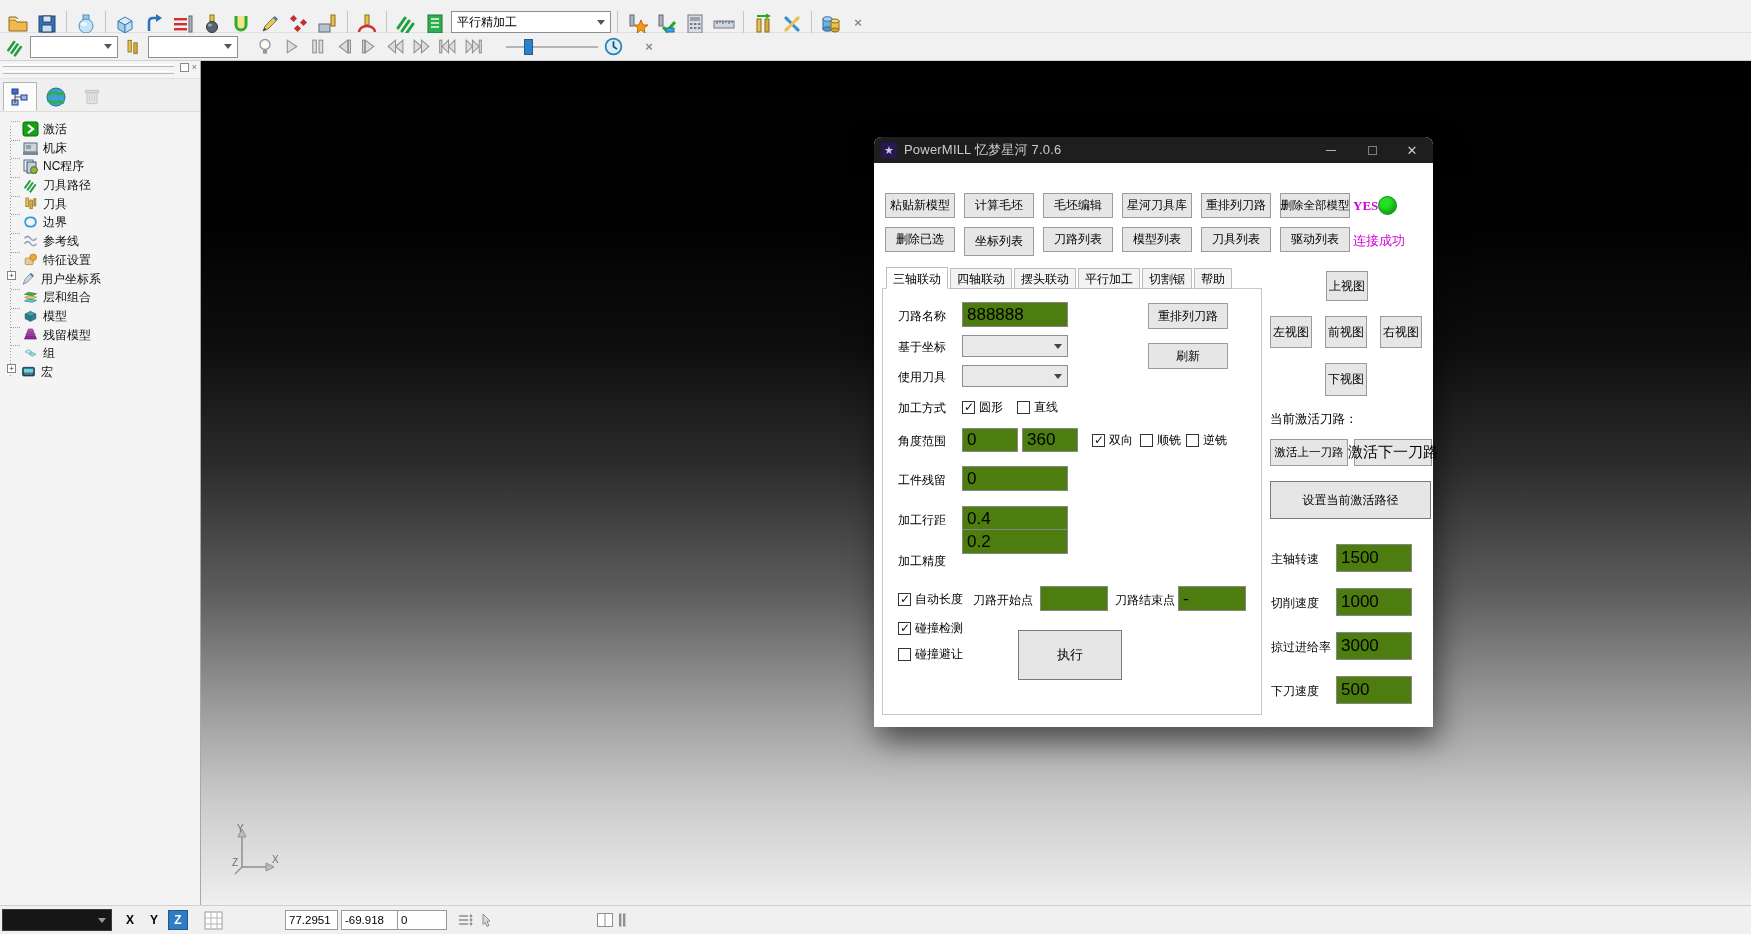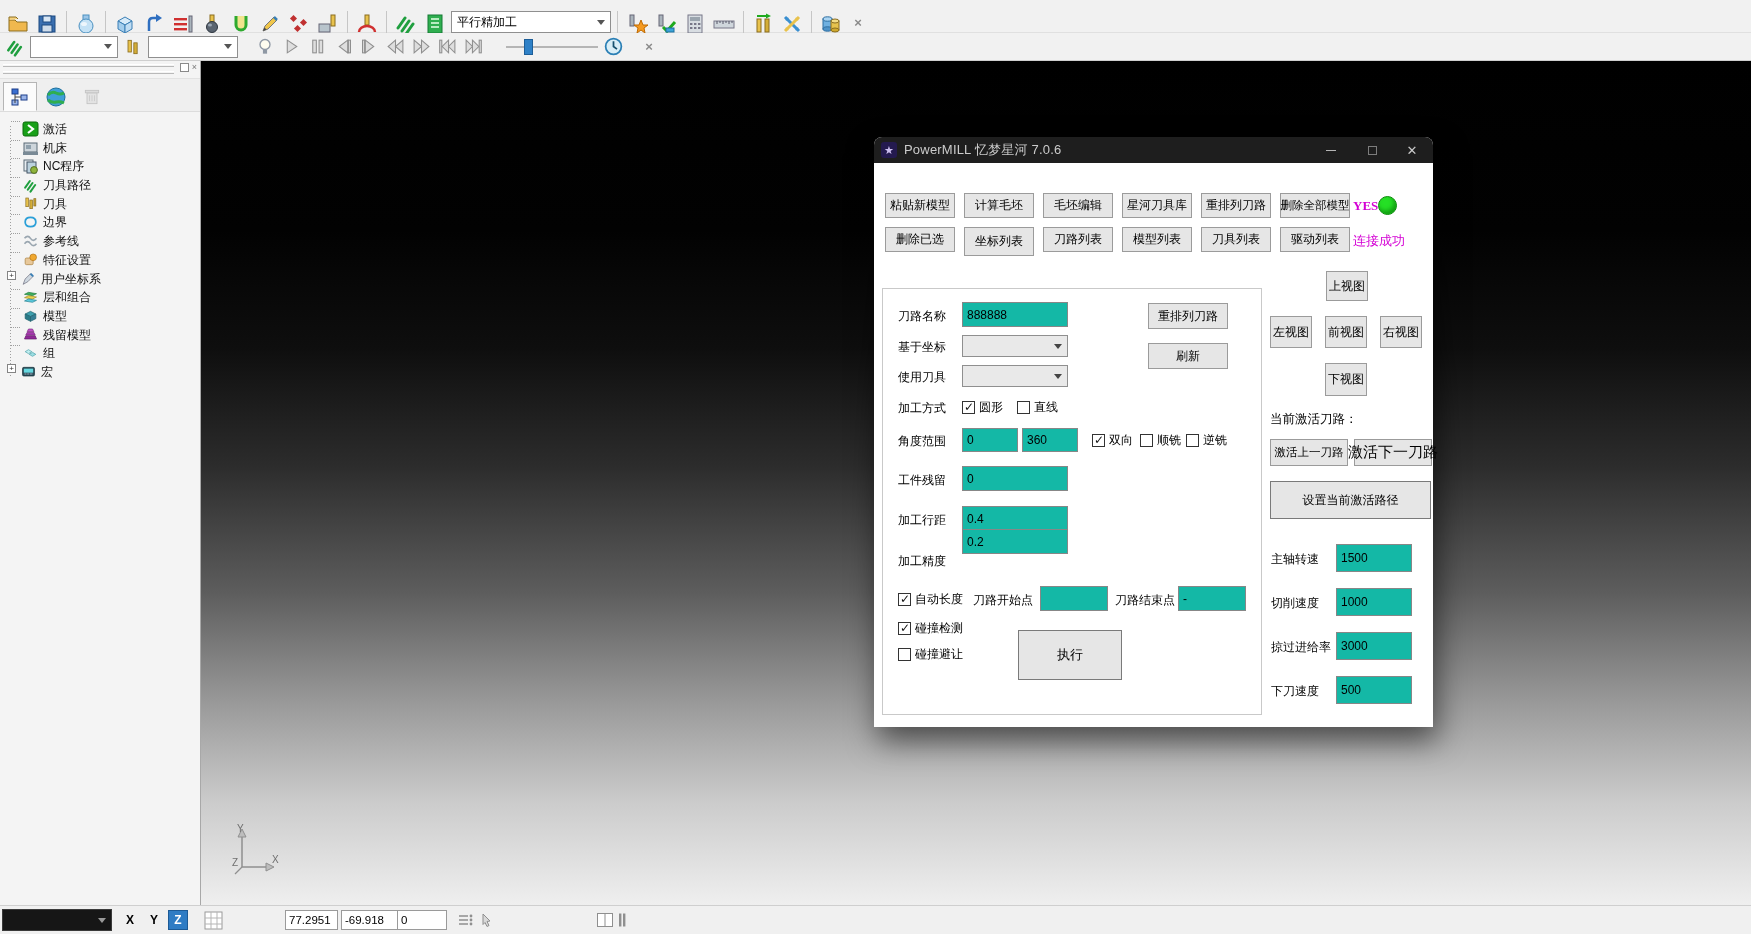--- a/index.html
+++ b/index.html
@@ -73,21 +73,21 @@
           display:flex; align-items:center; justify-content:center; font-size:12px; color:#000; white-space:nowrap; }
   .yes { position:absolute; color:#d400d4; font-weight:bold; font-size:13px; font-family:"Liberation Serif","DejaVu Serif",serif; }
   .led { position:absolute; width:19px; height:19px; border-radius:50%; background:#25e025;
          border:1px solid #0c8a0c; box-shadow:inset -2px -3px 4px rgba(0,90,0,.5); }
   .connected { position:absolute; color:#d400d4; font-size:13px; }
   .tabs { position:absolute; left:12px; top:131px; display:flex; z-index:3; }
   .tab { height:21px; line-height:20px; padding:0 6px; border:1px solid #bdbdbd; background:#f3f3f3; margin-right:2px; }
   .tab.active { background:#fff; border-bottom-color:#fff; height:22px; margin-top:-1px; line-height:22px; }
   .tabpanel { position:absolute; left:8px; top:151px; width:380px; height:427px; border:1px solid #c9c9c9; }
   .flabel { position:absolute; font-size:12px; color:#000; white-space:nowrap; }
-  .tin { position:absolute; border:1px solid #878787; background:#14b8a6; font-size:12px;
+  .tin { position:absolute; border:1px solid #878787; background:#4d7c0f; font-size:17px;
          padding:0 4px; font-family:inherit; color:#000; outline:none; }
   .ddl { position:absolute; border:1px solid #8f8f8f; background:#e9e9e9; display:flex; align-items:center; }
   .ddl .caret { margin-left:auto; margin-right:5px; width:0; height:0; border-left:4px solid transparent;
                 border-right:4px solid transparent; border-top:5px solid #444; }
   .cb { position:absolute; display:flex; align-items:center; gap:4px; font-size:12px; white-space:nowrap; }
   .cbbox { width:13px; height:13px; border:1px solid #333; background:#fff; position:relative; flex:0 0 auto; }
   .cbbox.checked::after { content:"\2713"; position:absolute; left:1px; top:-2px; font-size:12px; color:#111; font-weight:bold; }
   .exec { font-size:13px; }
   
   .statusbar { position:absolute; left:0; bottom:0; width:100%; height:29px;
@@ -557,20 +557,28 @@
   <span class="led" style="left:504px;top:59px"></span>
 
   <div class="wbtn" style="left:11px;top:90px;width:70px;height:25px">删除已选</div>
   <div class="wbtn" style="left:90px;top:90px;width:70px;height:29px">坐标列表</div>
   <div class="wbtn" style="left:169px;top:90px;width:70px;height:25px">刀路列表</div>
   <div class="wbtn" style="left:248px;top:90px;width:70px;height:25px">模型列表</div>
   <div class="wbtn" style="left:327px;top:90px;width:70px;height:25px">刀具列表</div>
   <div class="wbtn" style="left:406px;top:90px;width:70px;height:25px">驱动列表</div>
   <span class="connected" style="left:479px;top:95px">连接成功</span>
 
+  <div class="tabs">
+    <span class="tab active">三轴联动</span>
+    <span class="tab">四轴联动</span>
+    <span class="tab">摆头联动</span>
+    <span class="tab">平行加工</span>
+    <span class="tab">切割锯</span>
+    <span class="tab">帮助</span>
+  </div>
   <div class="tabpanel"></div>
 
   <span class="flabel" style="left:24px;top:171px">刀路名称</span>
   <input class="tin" style="left: 88px; top: 165px; width: 106px; height: 25px;" value="888888">
   <div class="wbtn" style="left:274px;top:166px;width:80px;height:26px">重排列刀路</div>
 
   <span class="flabel" style="left:24px;top:202px">基于坐标</span>
   <div class="ddl" style="left:88px;top:198px;width:106px;height:22px">
     <span style="padding-left:4px"></span>
     <span class="caret"></span>

